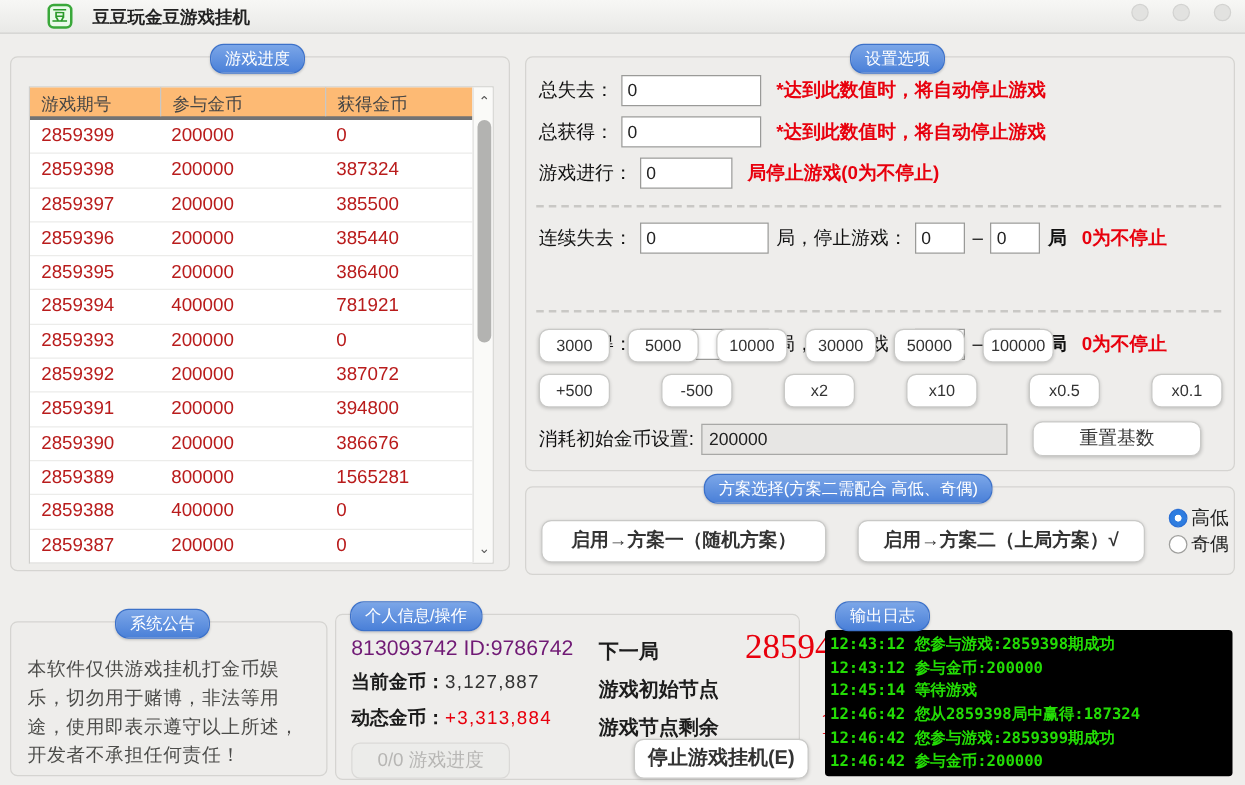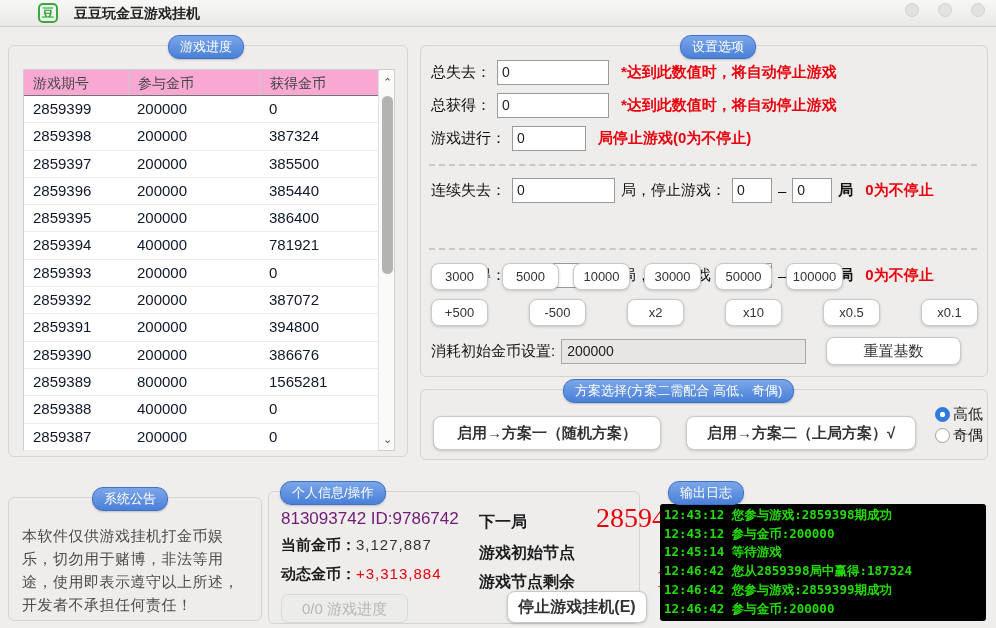--- a/index.html
+++ b/index.html
@@ -19,25 +19,25 @@
   
   .panel { position:absolute; border:1.5px solid #d5d4d1; border-radius:6px; background:#eeedeb; }
   .badge { position:absolute; z-index:5; padding:2px 11px; border-radius:11px; color:#fff;
     font-size:13px; white-space:nowrap; background:linear-gradient(#7ba6e8,#4a80d8);
     border:1px solid #3c71c9; box-shadow:0 1px 2px rgba(0,0,0,.2); }
 
   
   .table { position:absolute; left:14px; top:23px; width:372px; height:382px; background:#fff;
     border:1px solid #d0cfcc; display:flex; }
   .tcols { flex:1; }
-  .thead { display:flex; height:26px; background:#f9a8d4; border-bottom:1px solid #737373; }
+  .thead { display:flex; height:26px; background:#fdba74; border-bottom:3px solid #737373; }
   .th { font-size:14px; color:#454545; padding:5px 0 0 9px; }
   .th1 { width:104px; } .th2 { width:132px; border-left:1px solid #c8c8c6; } .th3 { width:118px; border-left:1px solid #c8c8c6; }
   .trow { display:flex; height:27.3px; border-bottom:1px solid #ececea; }
-  .td { font-size:15px; color:#0f172a; padding:4px 0 0 9px; }
+  .td { font-size:15px; color:#b91c1c; padding:4px 0 0 9px; }
   .td1 { width:104px; } .td2 { width:132px; } .td3 { width:118px; }
   .vscroll { width:18px; background:#fafaf8; border-left:1px solid #e0e0de; position:relative; }
   .sb-btn { position:absolute; left:0; width:17px; height:20px; color:#555; font-size:11px;
     text-align:center; line-height:20px; }
   .sb-up { top:2px; } .sb-down { bottom:1px; }
   .sb-thumb { position:absolute; left:3px; top:26px; width:11px; height:178px; border-radius:6px; background:#b3b3b1; }
 
   
   .srow { position:absolute; left:10px; display:flex; align-items:center; gap:6px; height:26px; }
   .slabel { font-size:15px; color:#111; white-space:nowrap; }

